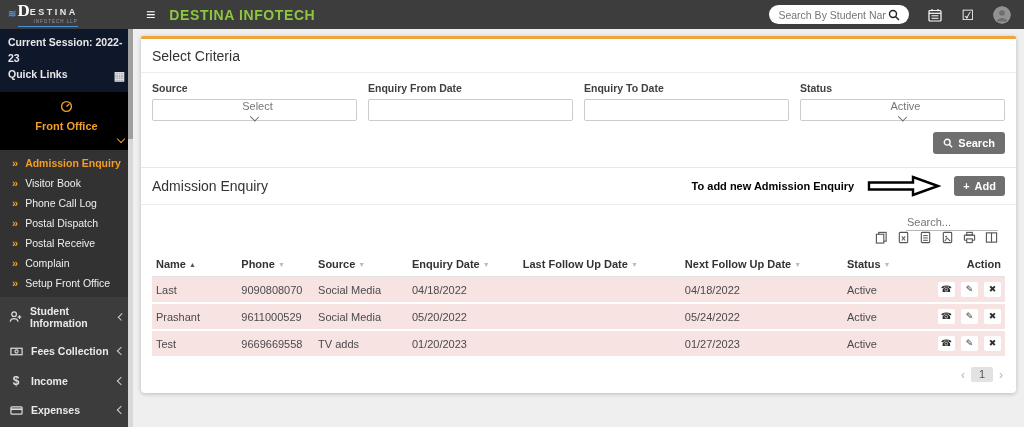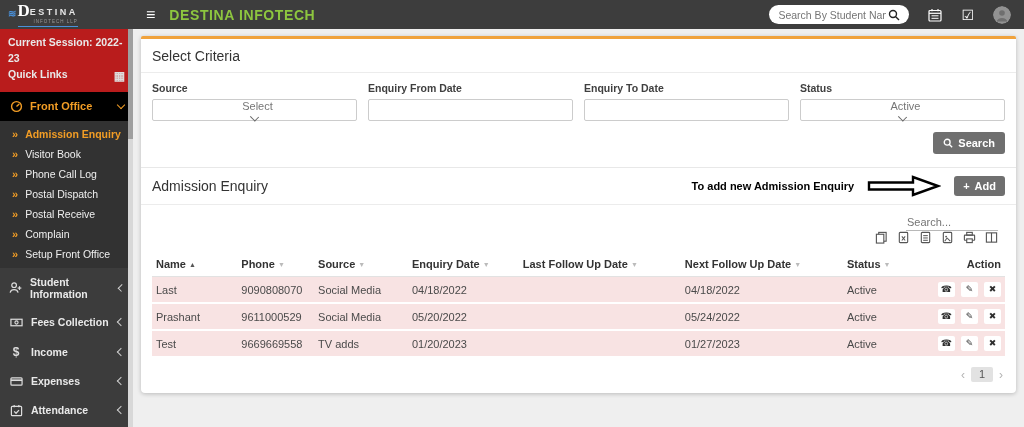--- a/index.html
+++ b/index.html
@@ -20,25 +20,25 @@
   .app-title { color:#8dc63f; font-weight:bold; font-size:14px; letter-spacing:0.6px; }
   .topbar-right { margin-left:auto; display:flex; align-items:center; gap:19px; padding-right:13px; }
   .search-pill { background:#fff; border-radius:10px; height:19px; width:140px; display:flex; align-items:center; padding:0 9px; }
   .search-pill input { border:none; outline:none; font-size:10.5px; width:108px; color:#666; font-family:inherit; background:transparent; }
   .search-pill .mag { display:flex; margin-left:auto; cursor:pointer; }
   .top-icon { color:#fff; font-size:14px; line-height:1; cursor:pointer; display:flex; }
   .avatar { width:18px; height:18px; border-radius:50%; overflow:hidden; cursor:pointer; display:flex; }
 
   
   .sidebar { position:absolute; top:29px; left:0; width:133px; bottom:0; background:#3c3c3c; color:#e9e9e9; overflow:hidden; }
-  .session-block { background:#b91c1c; padding:6px 8px 7px; line-height:1.5; }
+  .session-block { background:#0f172a; padding:6px 8px 7px; line-height:1.5; }
   .session-line { font-weight:bold; font-size:10.5px; }
   .quick-links { display:flex; align-items:flex-start; justify-content:space-between; font-weight:bold; font-size:10.5px; }
   .grid-glyph { color:#ddd; font-size:12px; cursor:pointer; }
-  .fo-row { background:#000; color:#f29d25; display:flex; align-items:center; gap:7px; padding:8px 9px; font-weight:bold; cursor:pointer; }
+  .fo-row { background:#000; color:#f29d25; display:flex; align-items:center; gap:7px; padding:8px 9px; font-weight:bold; cursor:pointer;flex-direction:column; }
   .fo-row .chev { margin-left:auto; }
   .cdown { width:6px; height:6px; border-right:1.5px solid #f29d25; border-bottom:1.5px solid #f29d25; transform:rotate(45deg); margin-top:-3px; }
   .cleft { width:6px; height:6px; border-left:1.5px solid #cfcfcf; border-bottom:1.5px solid #cfcfcf; transform:rotate(45deg); }
   .submenu { background:#323232; padding:3px 0 4px; }
   .submenu-item { display:flex; align-items:center; gap:7px; padding:4px 8px 4px 12px; color:#efefef; cursor:pointer; font-size:10.5px; }
   .submenu-item .sub-arrow { color:#f29d25; font-weight:bold; font-size:11px; }
   .submenu-item.active { color:#f29d25; font-weight:bold; }
   .nav-item { display:flex; align-items:center; gap:8px; padding:8px 9px; cursor:pointer; font-size:10.5px; font-weight:bold; }
   .nav-icon { width:14px; display:flex; justify-content:center; color:#ddd; font-weight:bold; }
   .nav-item .chev { margin-left:auto; }

